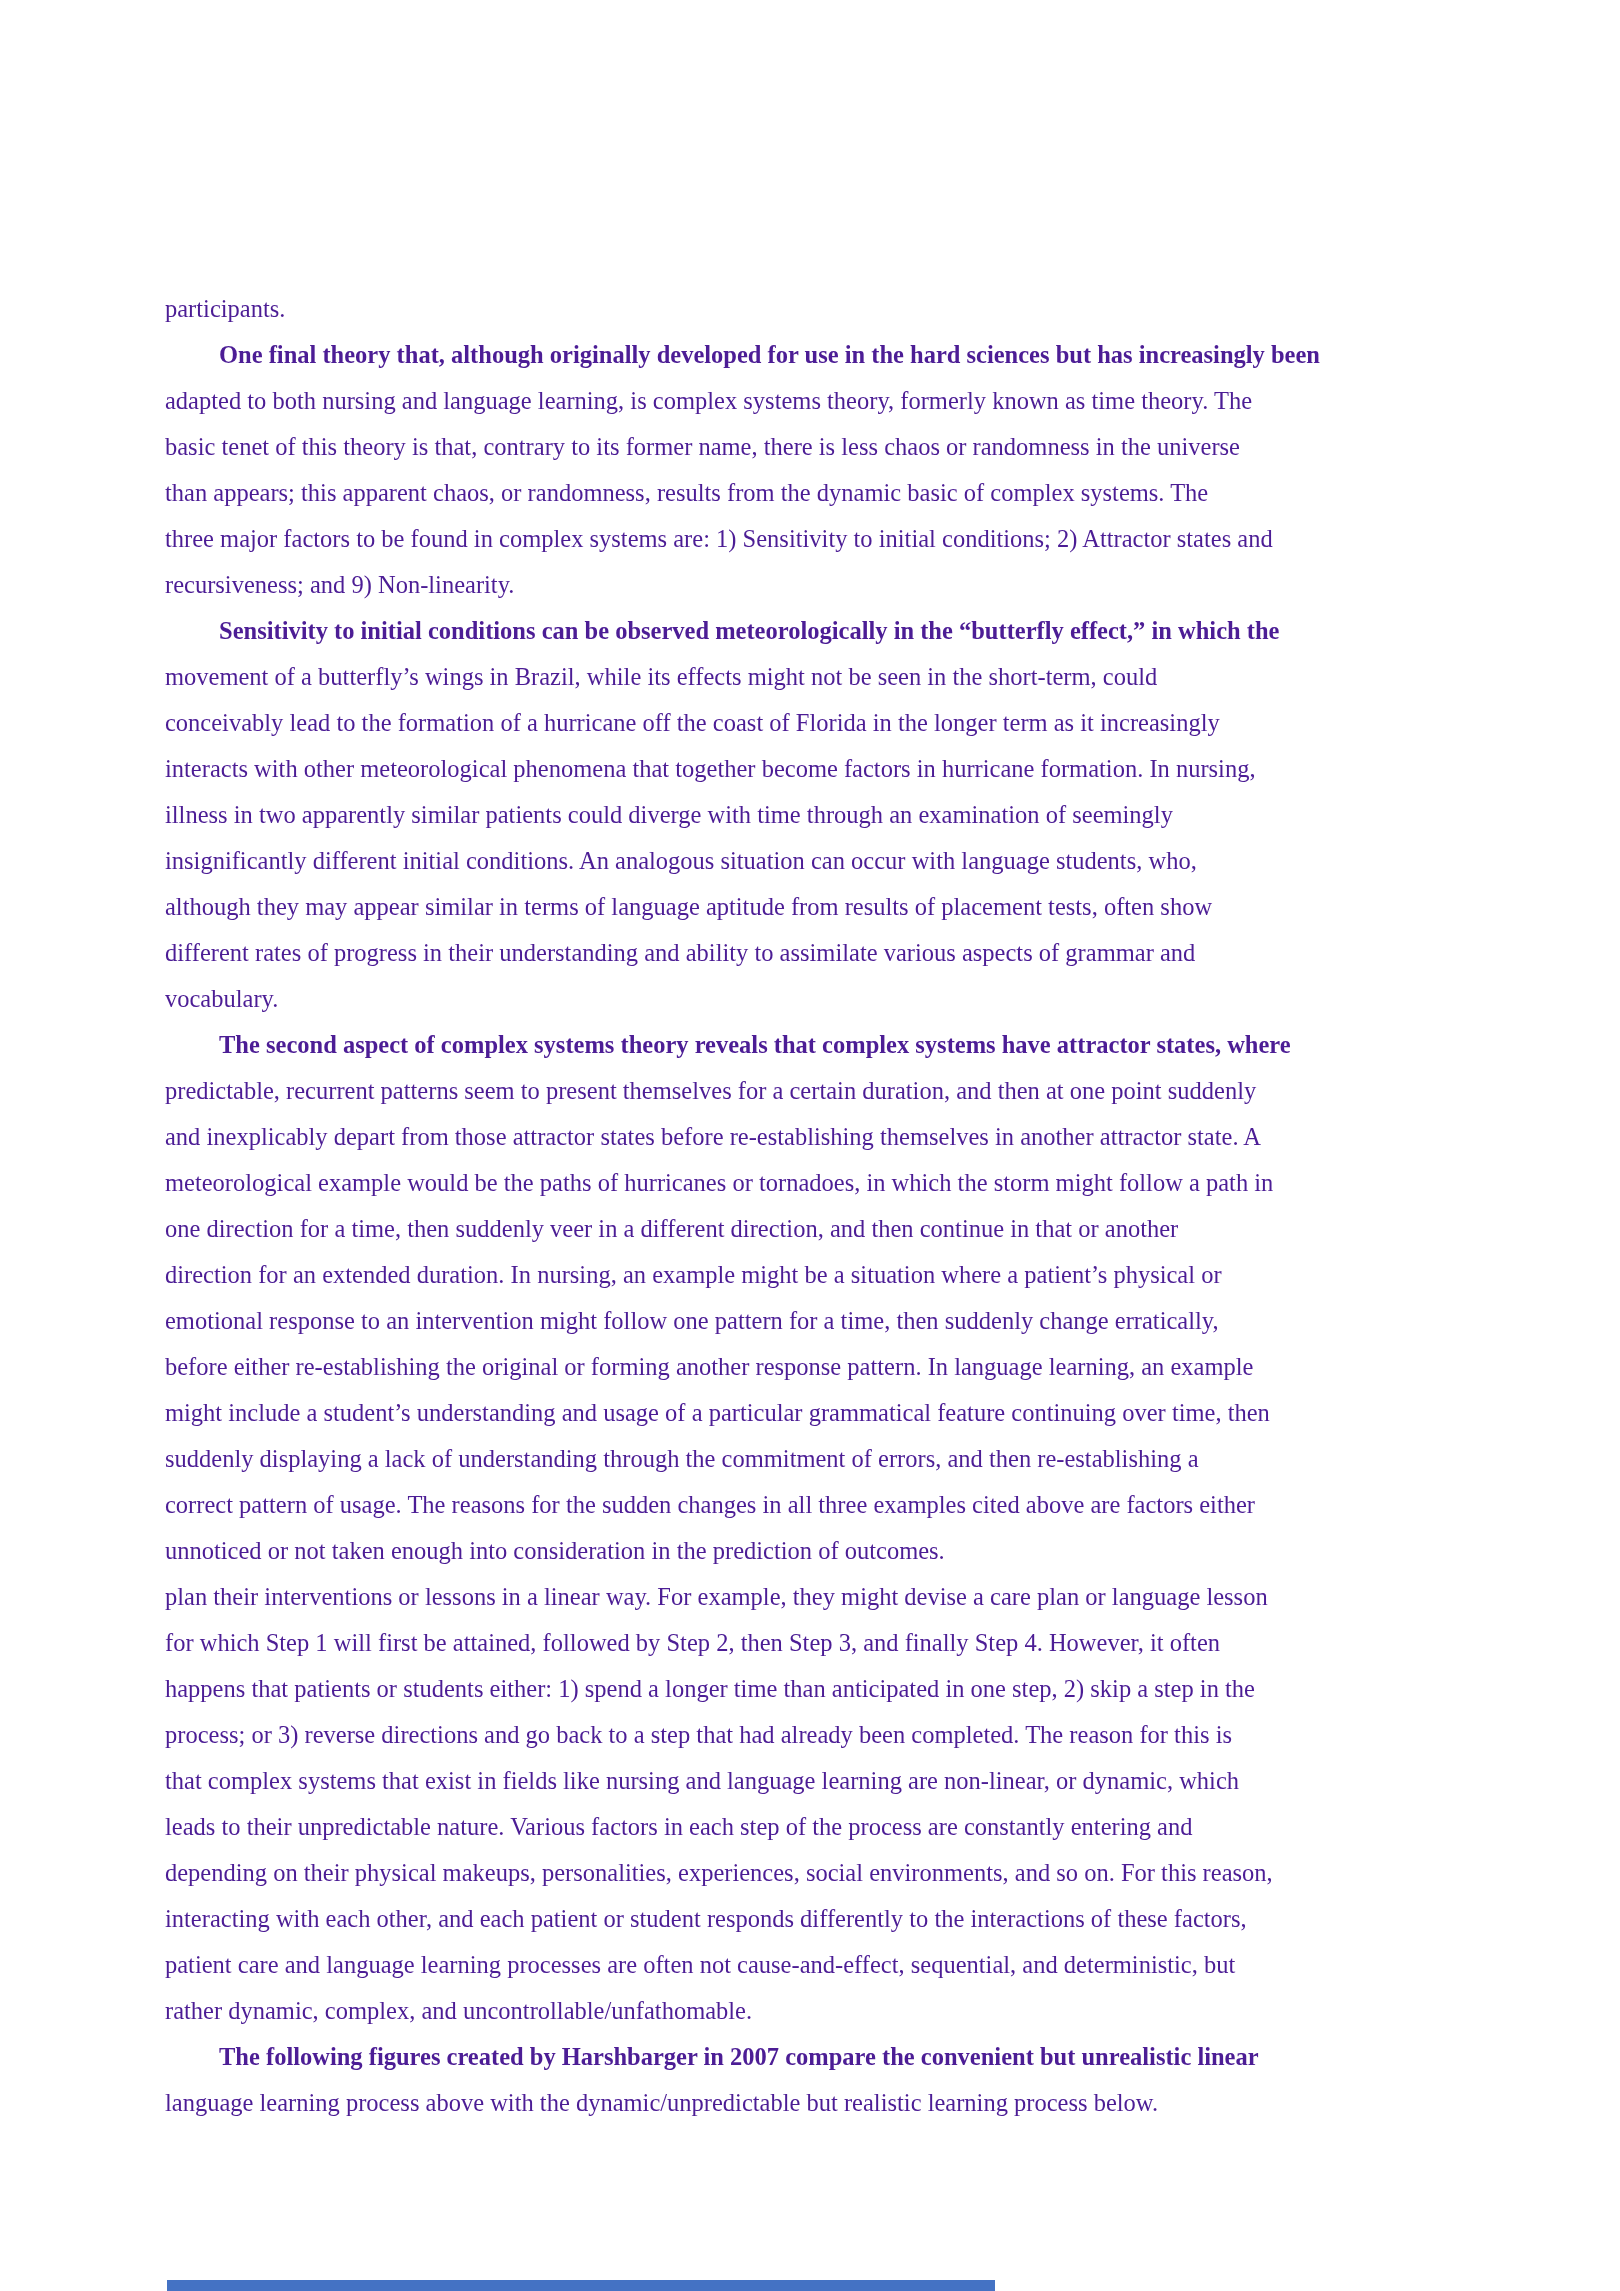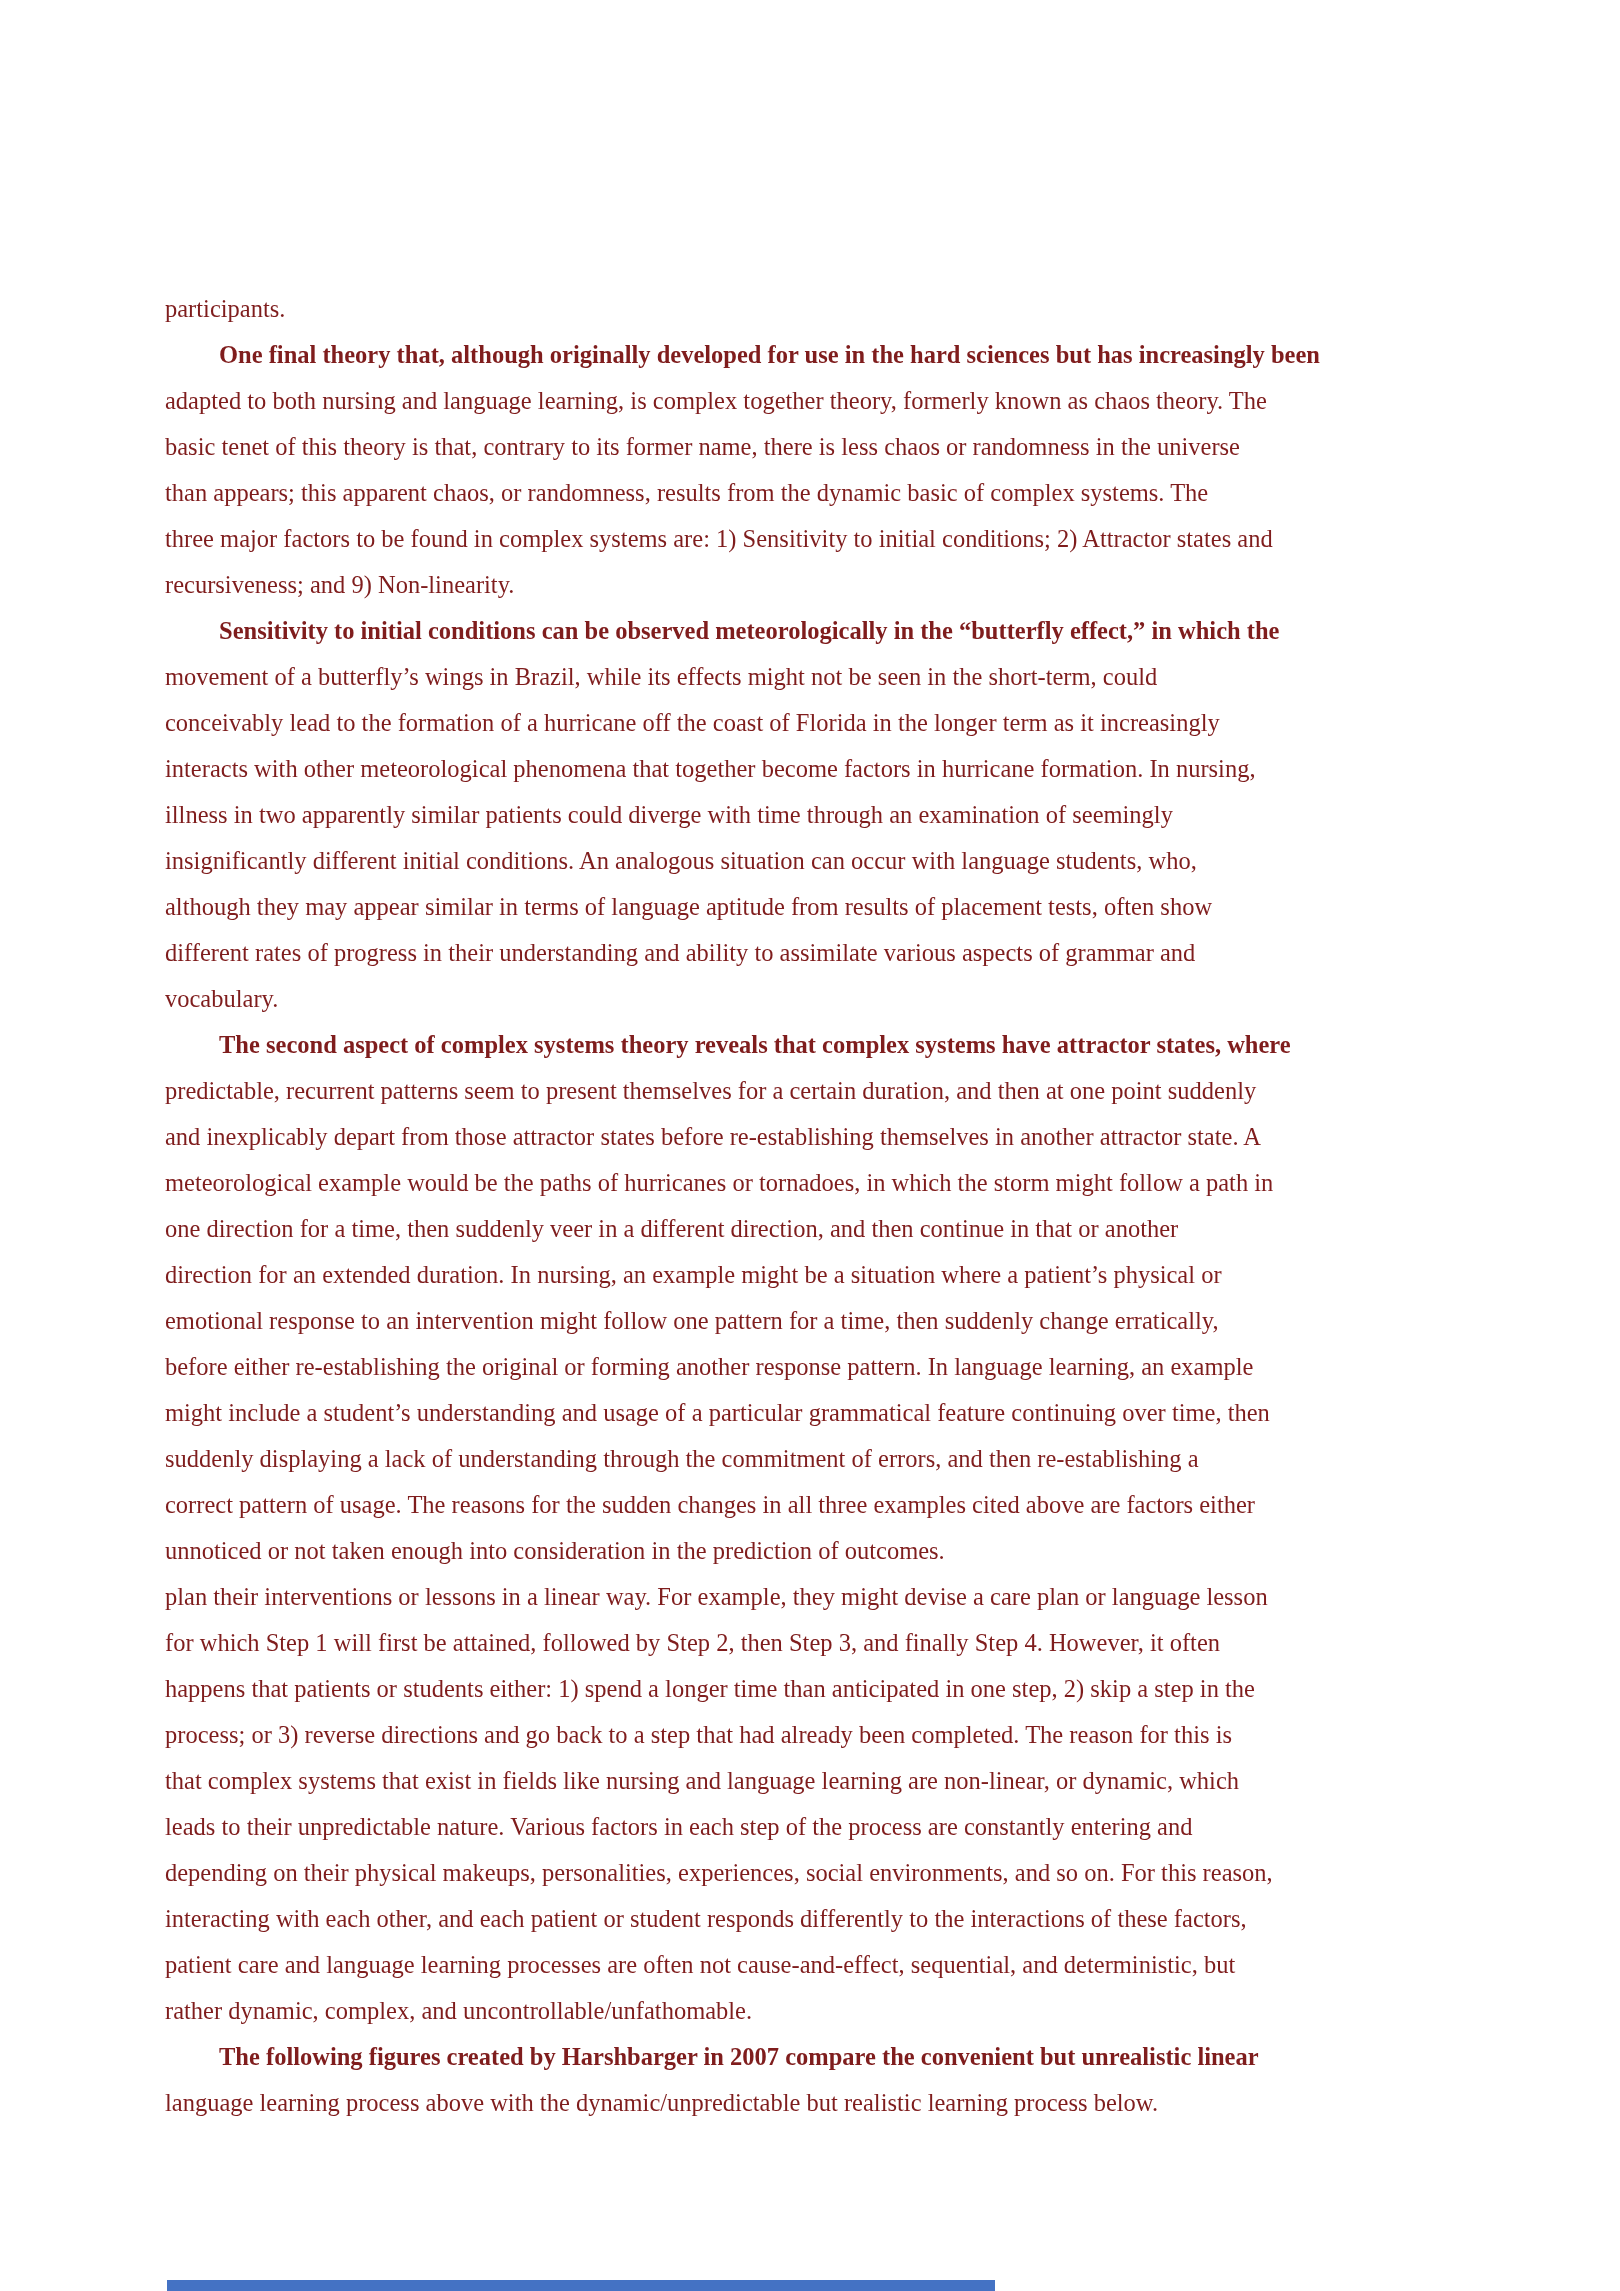--- a/index.html
+++ b/index.html
@@ -7,21 +7,21 @@
     padding: 0;
     background: #ffffff;
   }
   .page {
     position: relative;
     width: 1620px;
     height: 2292px;
     background: #ffffff;
     overflow: hidden;
     font-family: "Liberation Serif", "DejaVu Serif", serif;
-    color: #7f1d1d;
+    color: #4c1d95;
   }
   .text-block {
     position: absolute;
     left: 165px;
     top: 286px;
     width: 1343px;
   }
   .para {
     margin: 0;
     padding: 0;
@@ -48,21 +48,21 @@
 </head>
 <body>
 
 <div class="page">
   <div class="text-block">
       <div class="para">
         <div class="line">participants.</div>
       </div>
       <div class="para">
         <div class="line first-indent">One final theory that, although originally developed for use in the hard sciences but has increasingly been</div>
-        <div class="line">adapted to both nursing and language learning, is complex together theory, formerly known as chaos theory. The</div>
+        <div class="line">adapted to both nursing and language learning, is complex systems theory, formerly known as time theory. The</div>
         <div class="line">basic tenet of this theory is that, contrary to its former name, there is less chaos or randomness in the universe</div>
         <div class="line">than appears; this apparent chaos, or randomness, results from the dynamic basic of complex systems. The</div>
         <div class="line">three major factors to be found in complex systems are: 1) Sensitivity to initial conditions; 2) Attractor states and</div>
         <div class="line">recursiveness; and 9) Non-linearity.</div>
       </div>
       <div class="para">
         <div class="line first-indent">Sensitivity to initial conditions can be observed meteorologically in the “butterfly effect,” in which the</div>
         <div class="line">movement of a butterfly’s wings in Brazil, while its effects might not be seen in the short-term, could</div>
         <div class="line">conceivably lead to the formation of a hurricane off the coast of Florida in the longer term as it increasingly</div>
         <div class="line">interacts with other meteorological phenomena that together become factors in hurricane formation. In nursing,</div>

